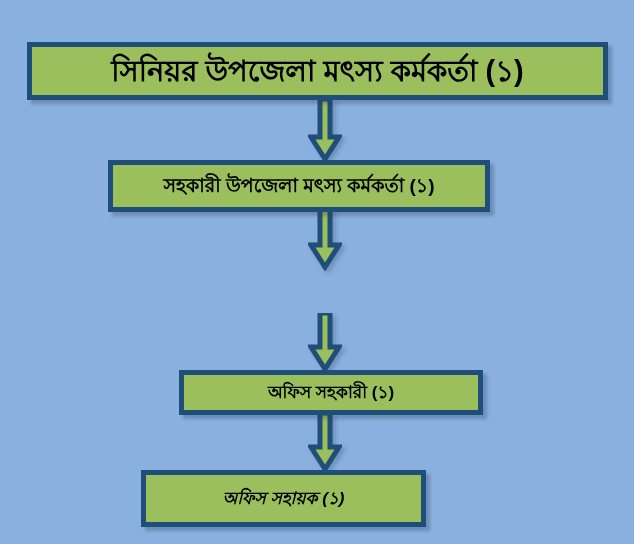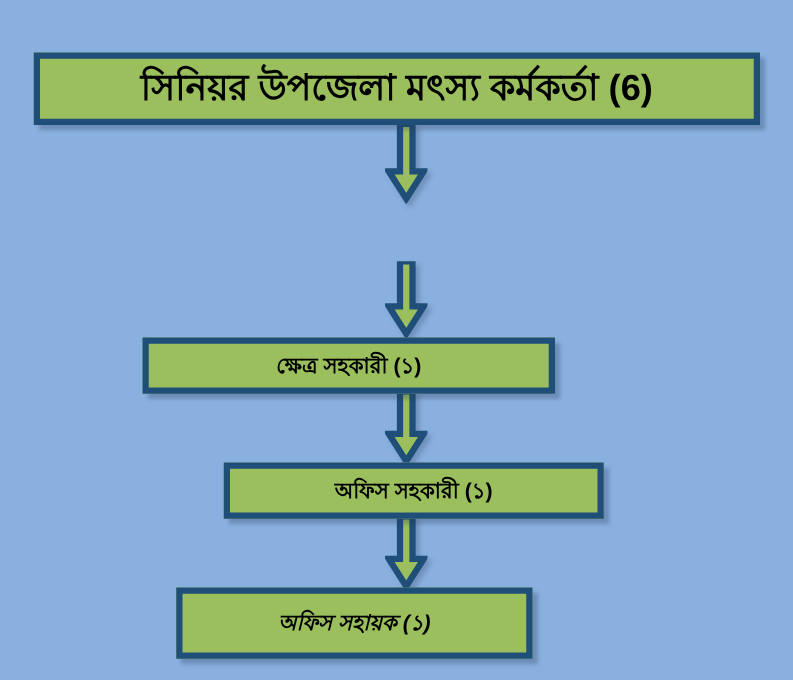--- a/index.html
+++ b/index.html
@@ -91,39 +91,39 @@
   #arrow-4 { top: 413px; margin-left: 8px; }
 
   .arrow-svg { display: block; filter: drop-shadow(3px 3px 2px rgba(40,60,85,0.28)); }
 </style>
 </head>
 <body>
 
 <div id="org-chart">
 
   <div class="node" id="node-1">
-    <span class="node-label">সিনিয়র উপজেলা মৎস্য কর্মকর্তা (6)</span>
+    <span class="node-label">সিনিয়র উপজেলা মৎস্য কর্মকর্তা (১)</span>
   </div>
 
   <div class="connector" id="arrow-1">
     <svg class="arrow-svg" width="34" height="64" viewBox="0 0 34 64">
       <polygon points="12,0 22,0 22,38 31,38 17,60 3,38 12,38" fill="#9abf5c" stroke="#1f4e79" stroke-width="5" stroke-linejoin="miter"></polygon>
     </svg>
   </div>
 
+  <div class="node" id="node-2">
+    <span class="node-label">সহকারী উপজেলা মৎস্য কর্মকর্তা (১)</span>
+  </div>
 
   <div class="connector" id="arrow-2">
     <svg class="arrow-svg" width="34" height="62" viewBox="0 0 34 62">
       <polygon points="12,0 22,0 22,36 31,36 17,58 3,36 12,36" fill="#9abf5c" stroke="#1f4e79" stroke-width="5" stroke-linejoin="miter"></polygon>
     </svg>
   </div>
 
-  <div class="node" id="node-3">
-    <span class="node-label">ক্ষেত্র সহকারী (১)</span>
-  </div>
 
   <div class="connector" id="arrow-3">
     <svg class="arrow-svg" width="34" height="60" viewBox="0 0 34 60">
       <polygon points="12,0 22,0 22,34 31,34 17,56 3,34 12,34" fill="#9abf5c" stroke="#1f4e79" stroke-width="5" stroke-linejoin="miter"></polygon>
     </svg>
   </div>
 
   <div class="node" id="node-4">
     <span class="node-label">অফিস সহকারী (১)</span>
   </div>

